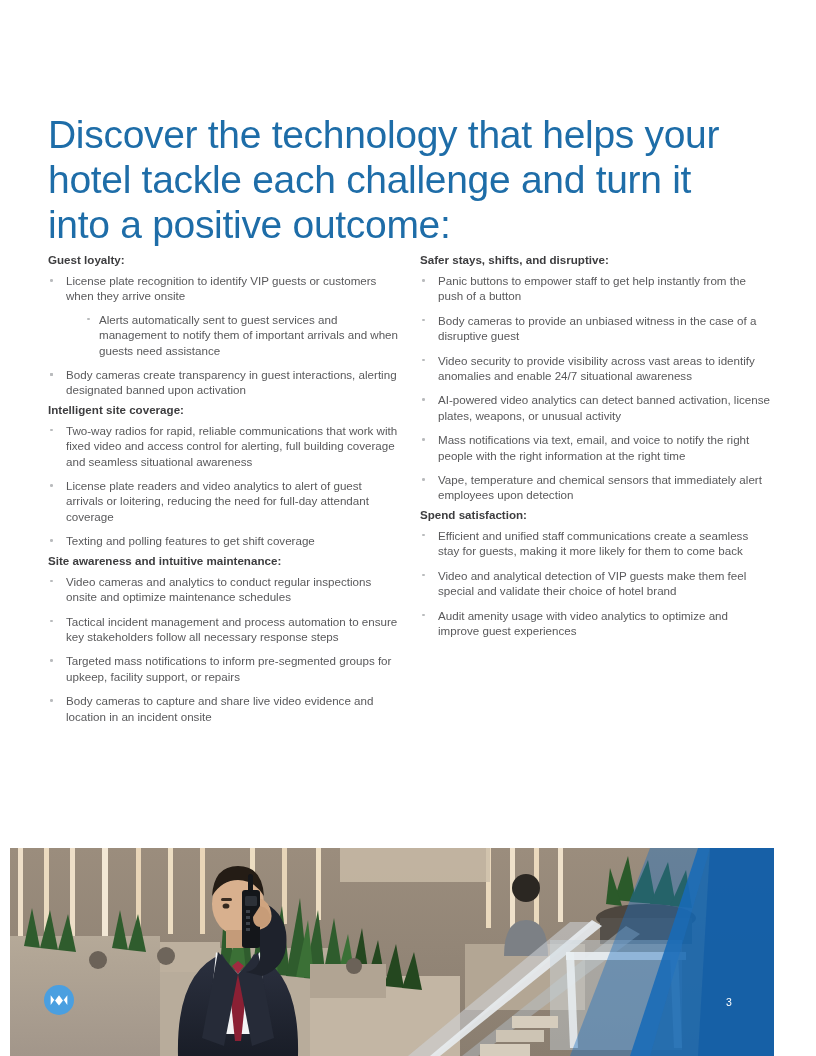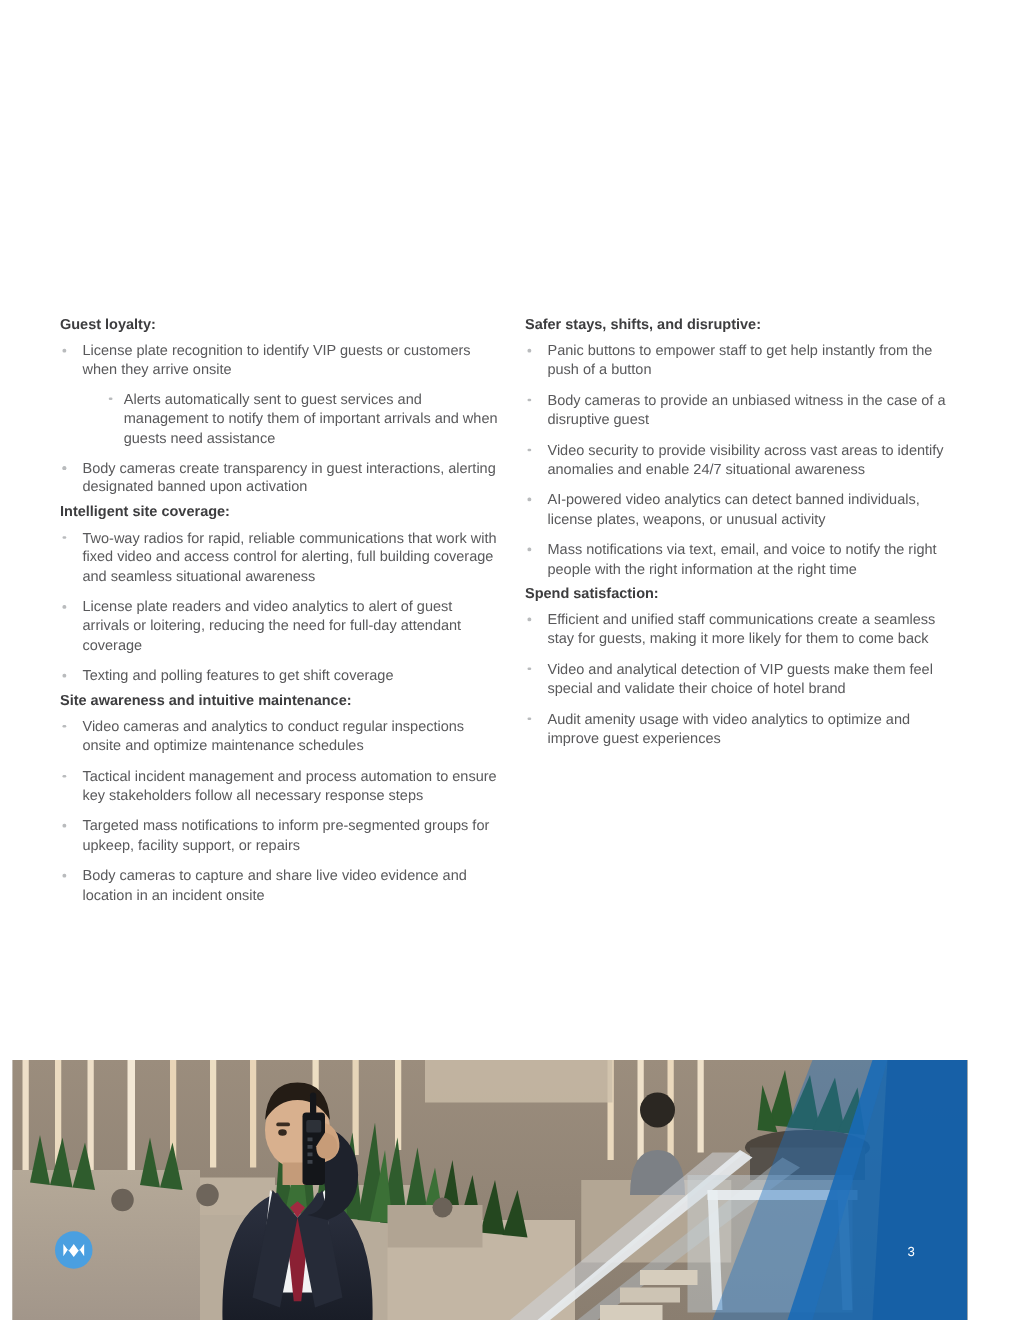--- a/index.html
+++ b/index.html
@@ -139,20 +139,21 @@
     font-size: 10.5px;
     color: #ffffff;
     font-weight: 400;
   }
 </style>
 </head>
 <body>
 
 <div class="page">
 
+  <h1 class="headline">Discover the technology that helps your hotel tackle each challenge and turn it into a positive outcome:</h1>
 
   <div class="columns">
     <div class="col col-left" id="col-left">
         <div class="sec">
           <div class="sec-title">Guest loyalty:</div>
           <ul class="bullets">
             <li><span class="dot"></span><span>License plate recognition to identify VIP guests or customers when they arrive onsite</span><ul class="sub">
                 <li><span class="dot"></span><span>Alerts automatically sent to guest services and management to notify them of important arrivals and when guests need assistance</span></li>
               </ul></li>
             <li><span class="dot"></span></li>
@@ -177,22 +178,23 @@
           </ul>
         </div>
       </div>
     <div class="col col-right" id="col-right">
         <div class="sec">
           <div class="sec-title">Safer stays, shifts, and  disruptive:</div>
           <ul class="bullets">
             <li><span class="dot"></span><span>Panic buttons to empower staff to get help instantly from the push of a button</span></li>
             <li><span class="dot"></span><span>Body cameras to provide an unbiased witness in the case of a disruptive guest</span></li>
             <li><span class="dot"></span><span>Video security to provide visibility across vast areas to identify anomalies and enable 24/7 situational awareness</span></li>
-            <li><span class="dot"></span><span>AI-powered video analytics can detect banned individuals, license plates, weapons, or unusual activity</span></li>
+            <li><span class="dot"></span><span>AI-powered video analytics can detect banned activation, license plates, weapons, or unusual activity</span></li>
             <li><span class="dot"></span><span>Mass notifications via text, email, and voice to notify the right people with the right information at the right time</span></li>
+            <li><span class="dot"></span><span>Vape, temperature and chemical sensors that immediately alert employees upon detection</span></li>
           </ul>
         </div>
         <div class="sec">
           <div class="sec-title">Spend satisfaction:</div>
           <ul class="bullets">
             <li><span class="dot"></span><span>Efficient and unified staff communications create a seamless stay for guests, making it more likely for them to come back</span></li>
             <li><span class="dot"></span><span>Video and analytical detection of VIP guests make them feel special and validate their choice of hotel brand</span></li>
             <li><span class="dot"></span><span>Audit amenity usage with video analytics to optimize and improve guest experiences</span></li>
           </ul>
         </div>

